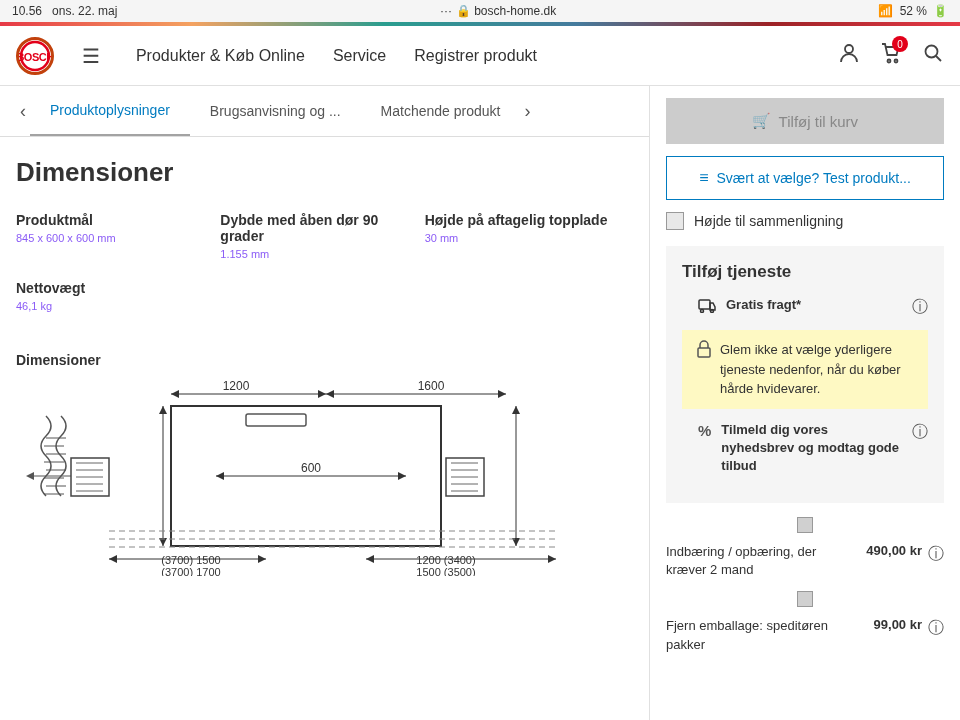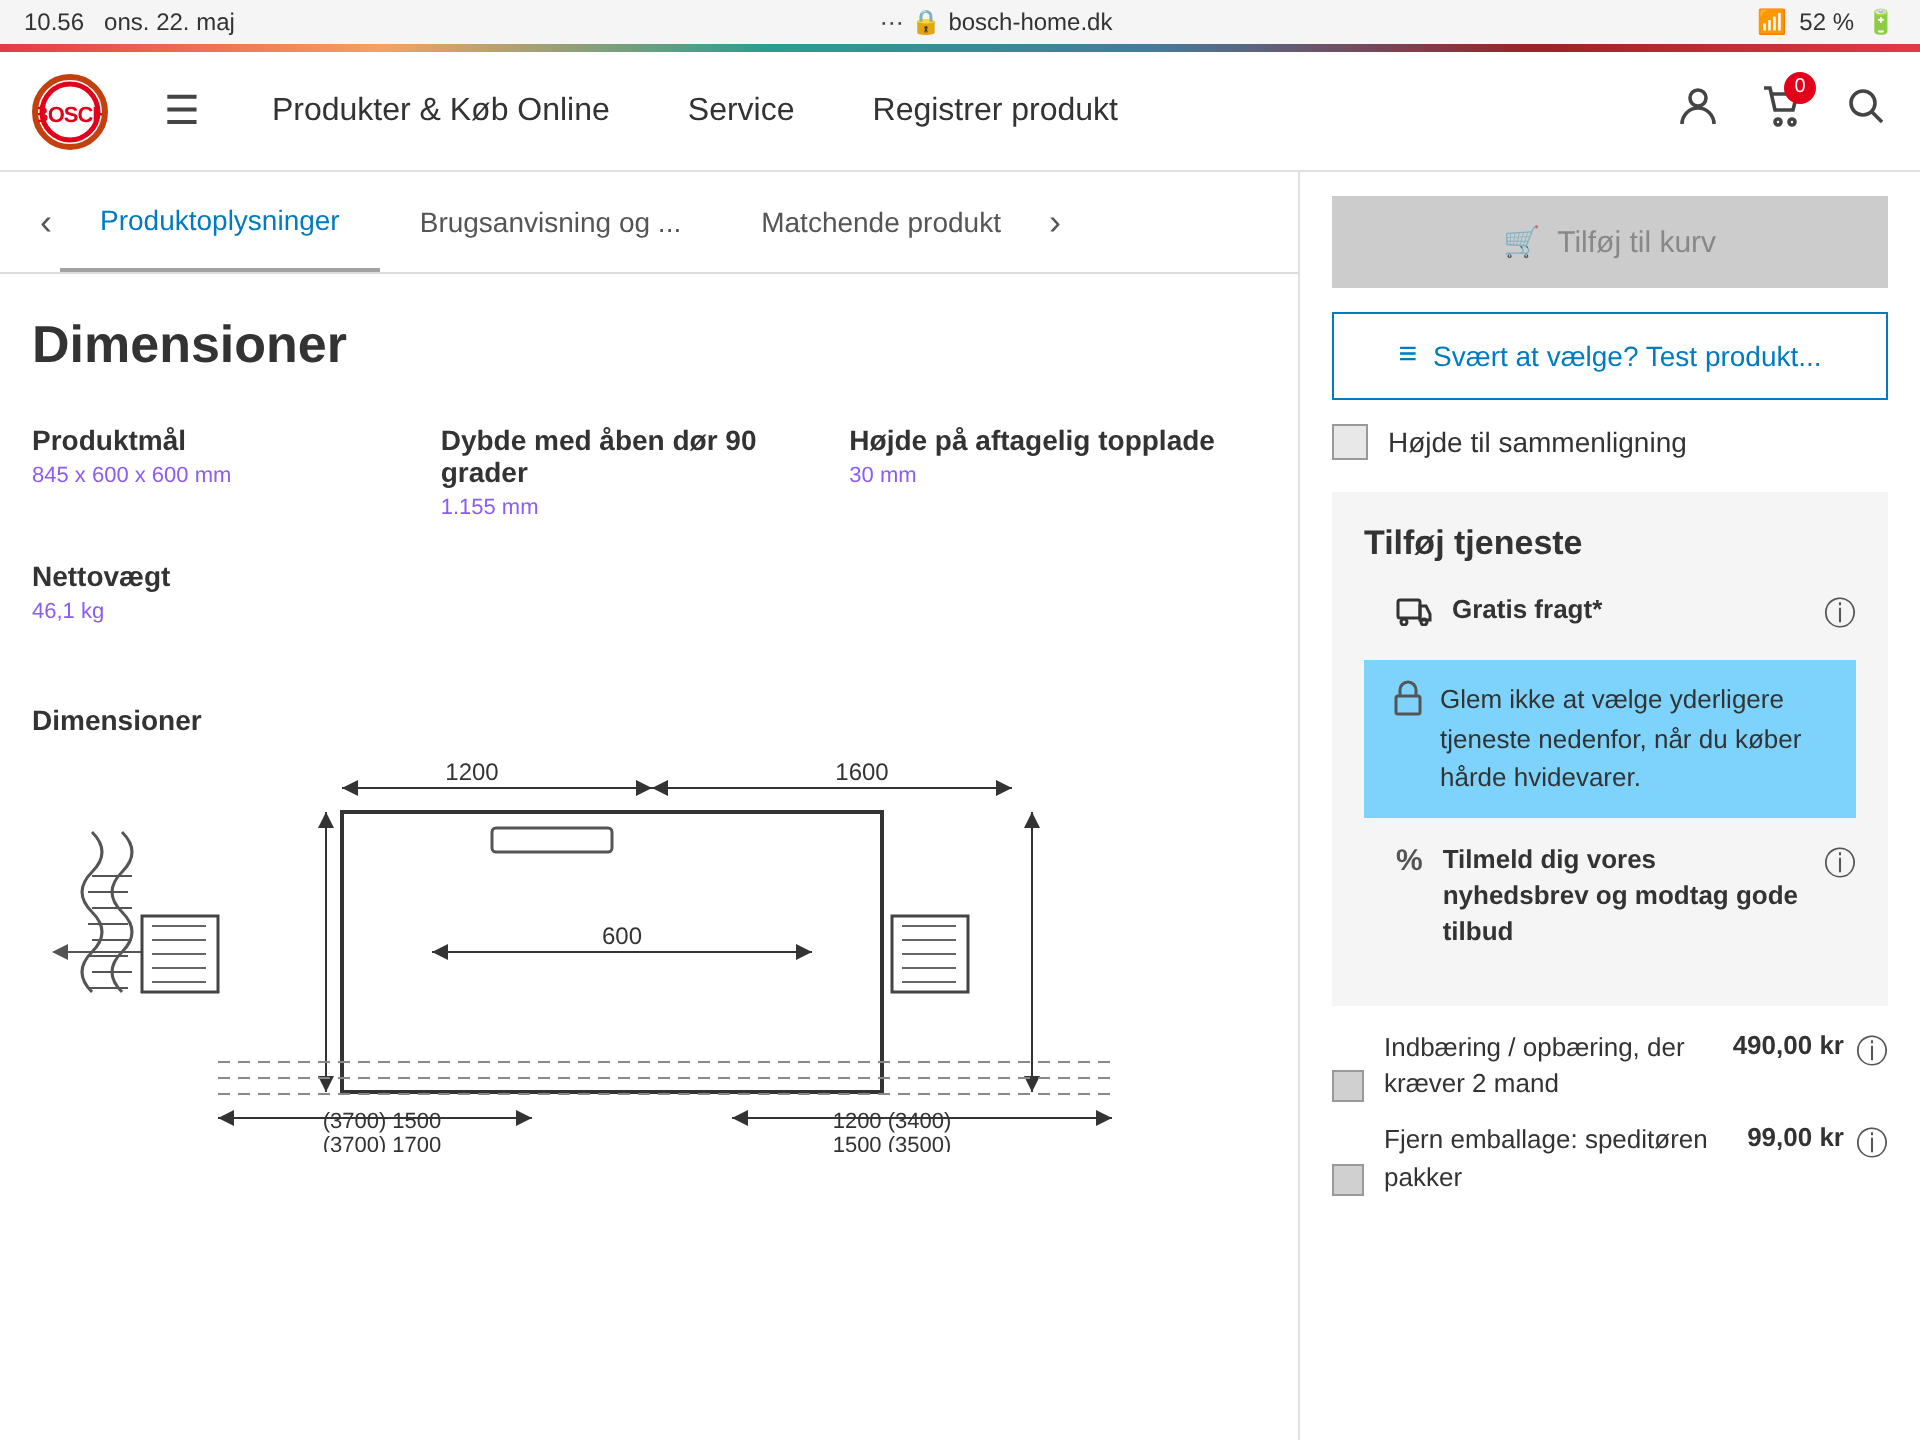--- a/index.html
+++ b/index.html
@@ -43,21 +43,21 @@
     }
     .bosch-logo-circle {
       width: 38px; height: 38px; border-radius: 50%; border: 3px solid #c2410c;
       display: flex; align-items: center; justify-content: center;
       font-size: 11px; font-weight: 900; color: #e2001a; letter-spacing: -0.5px;
     }
     .hamburger {
       font-size: 20px; cursor: pointer; color: #444; padding: 4px;
     }
     .nav-links {
-      display: flex; gap: 39px; margin-left: 8px; text-align: right;
+      display: flex; gap: 28px; margin-left: 8px; text-align: right;
     }
     .nav-link {
       font-size: 16px; color: #333; cursor: pointer; text-decoration: none;
     }
     .nav-icons {
       margin-left: auto;
       display: flex; gap: 20px; align-items: center;
     }
     .nav-icon {
       font-size: 20px; cursor: pointer; color: #444; position: relative;
@@ -216,32 +216,32 @@
       font-size: 16px; margin-top: 1px; flex-shrink: 0;
     }
     .service-item-text {
       font-size: 13px; font-weight: 700; line-height: 1.4;
     }
     .info-icon {
       font-size: 16px; color: #555; cursor: pointer; flex-shrink: 0; margin-top: 1px;
     }
 
     .notice-box {
-      background: #7dd3fc;
+      background: #fef9c3;
       padding: 10px 14px;
       font-size: 13px;
       line-height: 1.5;
       margin-bottom: 12px;
       color: #333;
     }
     .notice-icon { font-size: 15px; }
 
     
     .priced-service-item {
-      display: flex; align-items: flex-end; gap: 10px; margin-bottom: 10px;
+      display: flex; align-items: center; gap: 10px; margin-bottom: 10px; flex-direction: column;
     }
     .priced-checkbox {
       width: 16px; height: 16px; border: 1.5px solid #999; background: #d0d0d0; flex-shrink: 0; margin-top: 2px;
     }
     .priced-item-content {
       flex: 1;
     }
     .priced-item-title {
       font-size: 13px; font-weight: 500; line-height: 1.4;
     }

